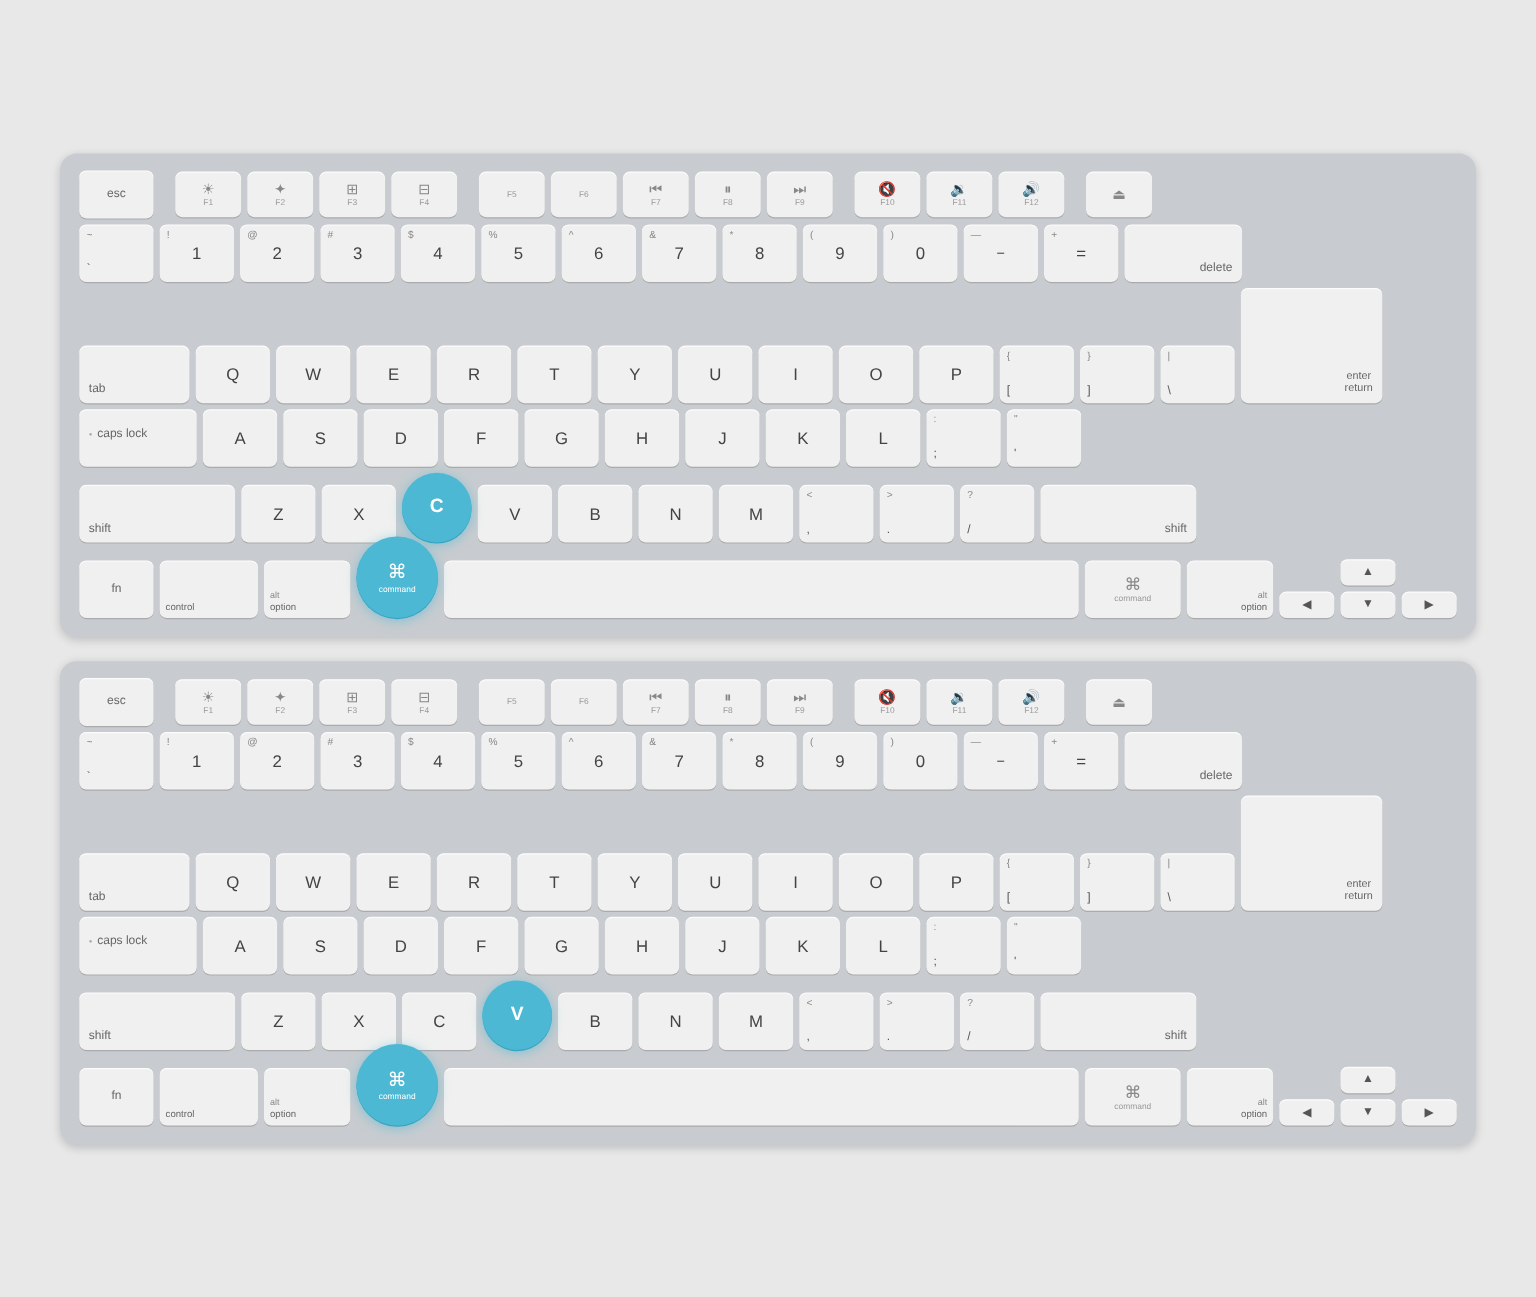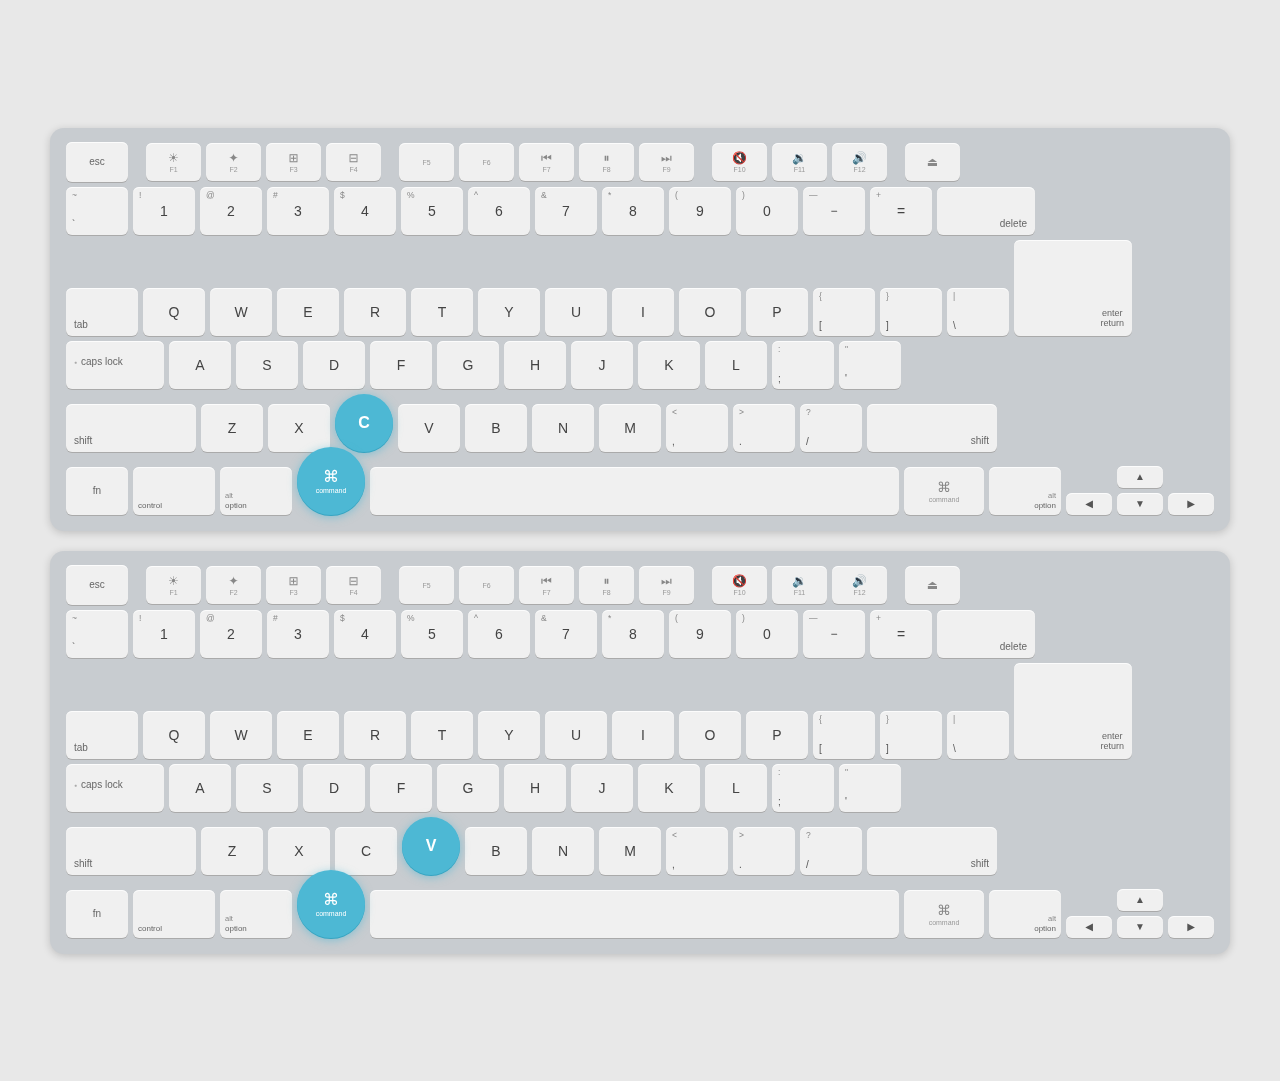--- a/index.html
+++ b/index.html
@@ -81,21 +81,21 @@
     }
     .key .sub-label {
       font-size: 7px;
       color: #999;
       margin-top: 1px;
     }
 
     
     .k-std { width: 62px; height: 48px; }
     .k-esc { width: 62px; height: 40px; }
-    .k-tab { width: 72px; height: 48px; align-items: flex-start; padding-left: 8px; padding-bottom: 6px; justify-content: flex-end; }
+    .k-tab { width: 92px; height: 48px; align-items: flex-start; padding-left: 8px; padding-bottom: 6px; justify-content: flex-end; }
     .k-caps { width: 98px; height: 48px; align-items: flex-start; padding-left: 8px; padding-bottom: 6px; justify-content: flex-end; }
     .k-shift-l { width: 130px; height: 48px; align-items: flex-start; padding-left: 8px; padding-bottom: 6px; justify-content: flex-end; }
     .k-shift-r { width: 130px; height: 48px; align-items: flex-end; padding-right: 8px; padding-bottom: 6px; justify-content: flex-end; }
     .k-delete { width: 98px; height: 48px; align-items: flex-end; padding-right: 8px; padding-bottom: 6px; justify-content: flex-end; }
     .k-return { width: 118px; height: 48px; }
     .k-space { flex: 1; height: 48px; min-width: 240px; }
     .k-fn-key { width: 62px; height: 48px; }
     .k-control { width: 82px; height: 48px; align-items: flex-start; padding-left: 5px; padding-bottom: 5px; justify-content: flex-end; font-size: 8px; }
     .k-option { width: 72px; height: 48px; align-items: flex-start; padding-left: 5px; padding-bottom: 5px; justify-content: flex-end; font-size: 8px; }
     .k-cmd { width: 96px; height: 48px; }

